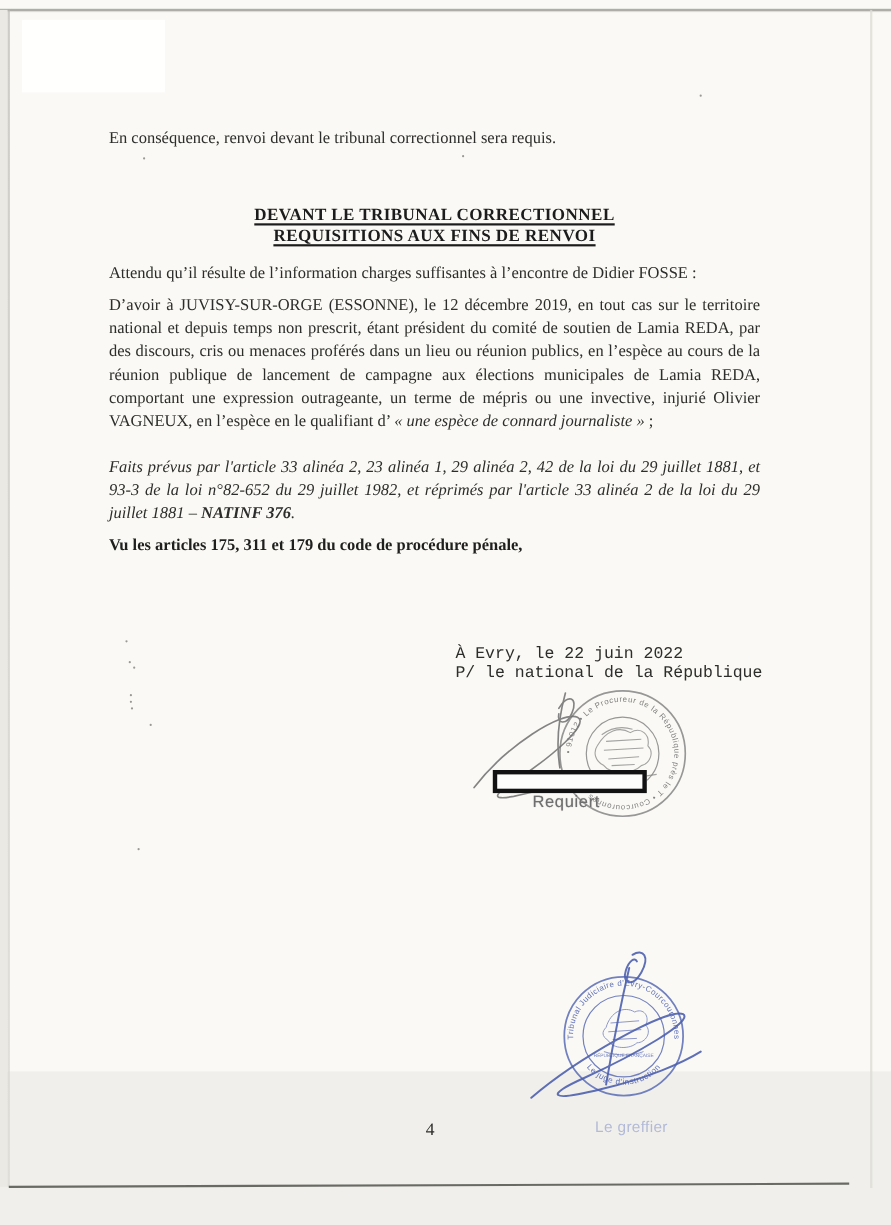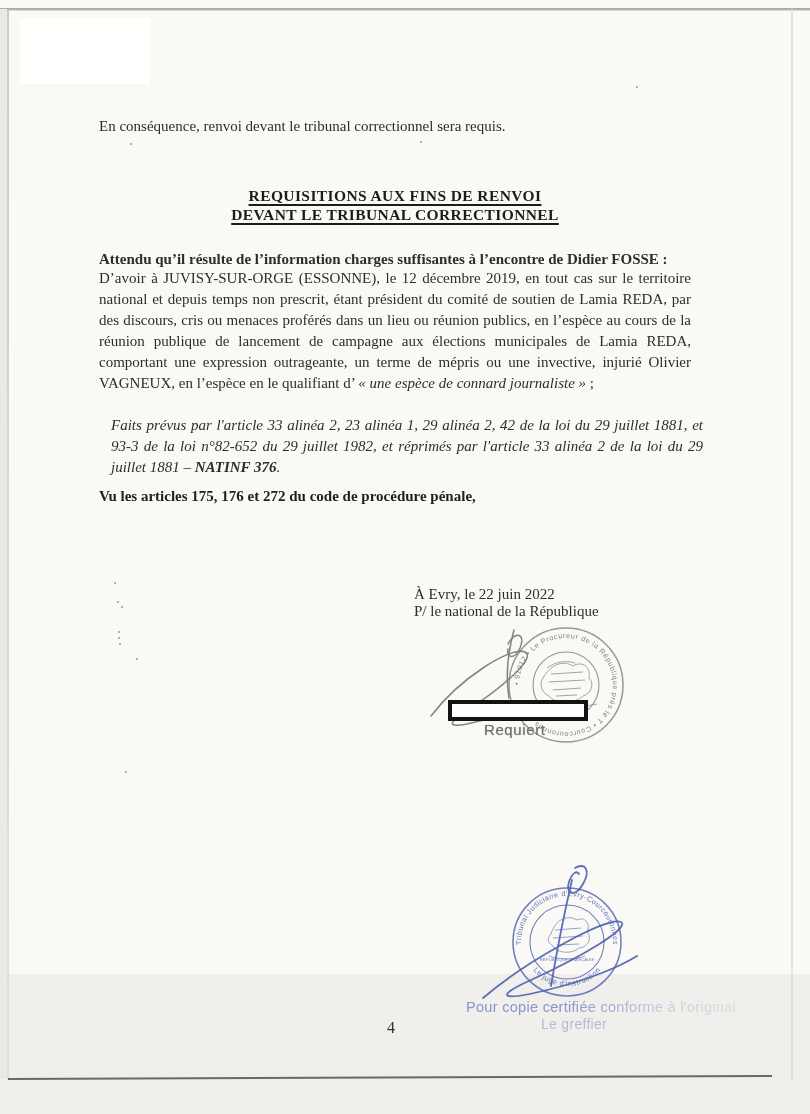--- a/index.html
+++ b/index.html
@@ -24,21 +24,21 @@
 
   
   .tx{position:absolute;color:#2d2d2b;font-size:15px;line-height:21px;}
   .just{text-align:justify;}
   .doc-title{
     position:absolute;left:95px;top:186px;width:600px;text-align:center;
     font-weight:bold;font-size:15.5px;line-height:19px;color:#1c1c1c;letter-spacing:.4px;
   }
   .doc-title .tl{text-decoration:underline;text-underline-offset:2.5px;text-decoration-thickness:1.5px;}
   .bold{font-weight:bold;}
-  .date-block{position:absolute;left:414px;top:586px;font-size:15px;line-height:17px;color:#2d2d2b;}
+  .date-block{position:absolute;left:414px;top:586px;font-size:15px;line-height:17px;color:#2d2d2b;font-family:Liberation Mono, monospace;}
 
   
   .redaction-box{
     position:absolute;left:448px;top:700px;width:132px;height:13px;
     background:#fdfdfc;border:4px solid #121212;z-index:6;
   }
   .substitut{
     position:absolute;left:484px;top:721px;z-index:7;
     font-family:"Liberation Sans", sans-serif;font-size:15px;letter-spacing:.6px;
     color:#6f6f6f;text-shadow:0 0 1px #a5a5a5;
@@ -81,31 +81,31 @@
       <div class="speck" style="left: 119px; top: 643px;"></div>
       <div class="speck" style="left: 136px; top: 658px;"></div>
       <div class="speck" style="left: 125px; top: 771px;"></div>
       <div class="speck" style="left: 420px; top: 141px;"></div>
       <div class="speck" style="left: 636px; top: 86px;"></div>
     </div>
 
   <div class="tx" style="left:99px;top:116px;width:600px;">En conséquence, renvoi devant le tribunal correctionnel sera requis.</div>
 
   <div class="doc-title">
+    <div class="tl">DEVANT LE TRIBUNAL CORRECTIONNEL</div>
     <div class="tl">REQUISITIONS AUX FINS DE RENVOI</div>
-    <div class="tl">DEVANT LE TRIBUNAL CORRECTIONNEL</div>
   </div>
 
-  <div class="tx" style="left:99px;top:249px;width:600px;font-weight:bold;">Attendu qu’il résulte de l’information charges suffisantes à l’encontre de Didier FOSSE :</div>
+  <div class="tx" style="left:99px;top:239px;width:600px;">Attendu qu’il résulte de l’information charges suffisantes à l’encontre de Didier FOSSE :</div>
 
   <div class="tx just" style="left:99px;top:268px;width:592px;"><span>D’avoir à JUVISY-SUR-ORGE (ESSONNE), le 12 décembre 2019, en tout cas sur le territoire national et depuis temps non prescrit, étant président du comité de soutien de Lamia REDA, par des discours, cris ou menaces proférés dans un lieu ou réunion publics, en l’espèce au cours de la réunion publique de lancement de campagne aux élections municipales de Lamia REDA, comportant une expression outrageante, un terme de mépris ou une invective, injurié Olivier VAGNEUX, en l’espèce en le qualifiant d’ </span><i>« une espèce de connard journaliste »</i><span> ;</span></div>
 
-  <div class="tx just" style="left:111px;top:415px;width:592px;font-style:italic;"><span>Faits prévus par l'article 33 alinéa 2, 23 alinéa 1, 29 alinéa 2, 42 de la loi du 29 juillet 1881, et 93-3 de la loi n°82-652 du 29 juillet 1982, et réprimés par l'article 33 alinéa 2 de la loi du 29 juillet 1881 – </span><b>NATINF 376</b><span>.</span></div>
+  <div class="tx just" style="left:99px;top:415px;width:592px;font-style:italic;"><span>Faits prévus par l'article 33 alinéa 2, 23 alinéa 1, 29 alinéa 2, 42 de la loi du 29 juillet 1881, et 93-3 de la loi n°82-652 du 29 juillet 1982, et réprimés par l'article 33 alinéa 2 de la loi du 29 juillet 1881 – </span><b>NATINF 376</b><span>.</span></div>
 
-  <div class="tx bold" style="left:99px;top:486px;width:600px;color:#1f1f1e;">Vu les articles 175, 176 et 272 du code de procédure pénale,</div>
+  <div class="tx bold" style="left:99px;top:486px;width:600px;color:#1f1f1e;">Vu les articles 175, 311 et 179 du code de procédure pénale,</div>
 
 
   <div class="date-block">
     <div>À Evry, le 22 juin 2022</div>
     <div>P/ le national de la République</div>
   </div>
 
   <svg id="prosecutor-stamp" class="stamp-svg" width="260" height="146" viewBox="0 0 260 146">
     <defs>
       <path id="pring" d="M 104 69 A 47 47 0 1 1 198 69 A 47 47 0 1 1 104 69"></path>
@@ -154,18 +154,17 @@
       <path d="M 94 98 C 106 102 120 102 130 98"></path>
     </g>
     <text x="112" y="103" text-anchor="middle" font-family="Liberation Sans, sans-serif" font-size="4.4" fill="#5a6cb6" opacity="0.85">RÉPUBLIQUE FRANÇAISE</text>
     <g stroke="#4d60b0" stroke-width="1.8" fill="none" stroke-linecap="round" opacity="0.9">
       <path d="M 120 10 C 130 4 136 12 128 26 C 120 40 110 36 114 24 C 117 15 122 12 124 16"></path>
       <path d="M 117 22 C 110 52 102 92 96 128"></path>
       <path d="M 28 140 C 70 104 152 58 166 64 C 176 70 124 100 76 122 C 40 138 44 144 92 132 C 134 122 166 108 182 98"></path>
     </g>
   </svg>
 
-  <div class="certif-line">Pour copie certifiée conforme à l'original</div>
   <div class="greffier-line">Le greffier</div>
 
   <div class="page-number">4</div>
 
 </div>
 
 </body></html>

